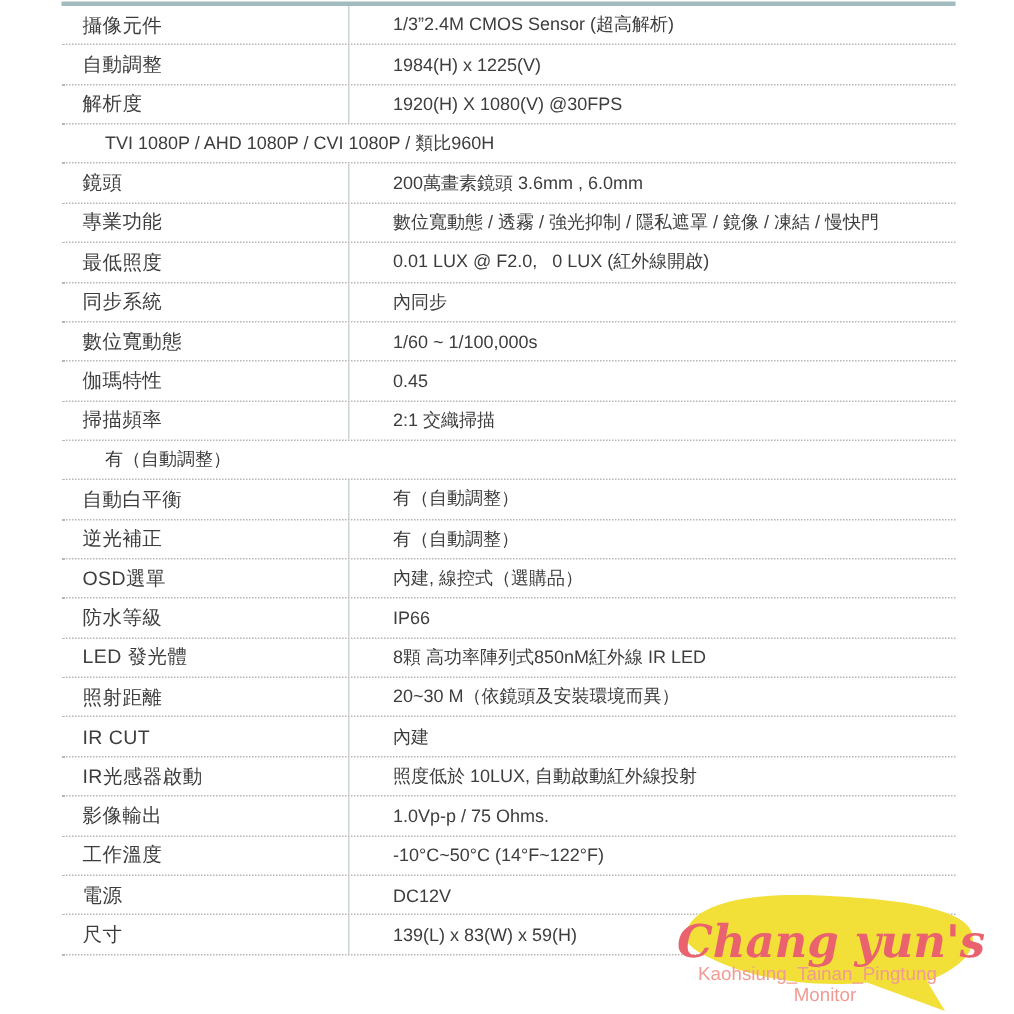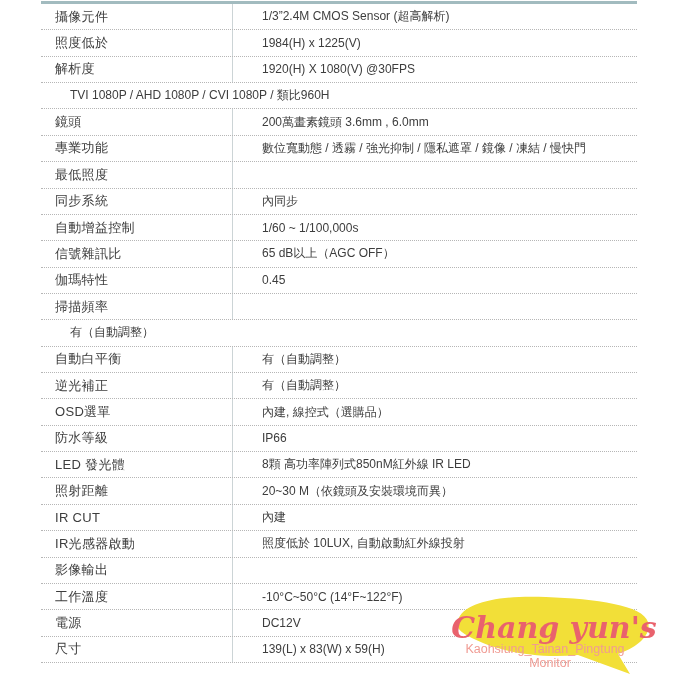--- a/index.html
+++ b/index.html
@@ -43,21 +43,21 @@
 </head>
 <body>
 
 <div class="spec-table">
   <div class="row">
     <div class="cell-label">攝像元件</div>
     <div class="cell-value">1/3”2.4M CMOS Sensor (超高解析)</div>
   </div>
 
   <div class="row">
-    <div class="cell-label">照度低於</div>
+    <div class="cell-label">自動調整</div>
     <div class="cell-value">1984(H) x 1225(V)</div>
   </div>
 
   <div class="row">
     <div class="cell-label">解析度</div>
     <div class="cell-value">1920(H) X 1080(V) @30FPS</div>
   </div>
 
   <div class="row">
     <div class="cell-value">TVI 1080P / AHD 1080P / CVI 1080P / 類比960H</div>
@@ -68,44 +68,42 @@
     <div class="cell-value">200萬畫素鏡頭 3.6mm , 6.0mm</div>
   </div>
 
   <div class="row">
     <div class="cell-label">專業功能</div>
     <div class="cell-value">數位寬動態 / 透霧 / 強光抑制 / 隱私遮罩 / 鏡像 / 凍結 / 慢快門</div>
   </div>
 
   <div class="row">
     <div class="cell-label">最低照度</div>
+    <div class="cell-value">0.01 LUX @ F2.0,   0 LUX (紅外線開啟)</div>
   </div>
 
   <div class="row">
     <div class="cell-label">同步系統</div>
     <div class="cell-value">內同步</div>
   </div>
 
   <div class="row">
-    <div class="cell-label">自動增益控制</div>
+    <div class="cell-label">數位寬動態</div>
     <div class="cell-value">1/60 ~ 1/100,000s</div>
   </div>
 
-  <div class="row">
-    <div class="cell-label">信號雜訊比</div>
-    <div class="cell-value">65 dB以上（AGC OFF）</div>
-  </div>
 
   <div class="row">
     <div class="cell-label">伽瑪特性</div>
     <div class="cell-value">0.45</div>
   </div>
 
   <div class="row">
     <div class="cell-label">掃描頻率</div>
+    <div class="cell-value">2:1 交織掃描</div>
   </div>
 
   <div class="row">
     <div class="cell-value">有（自動調整）</div>
   </div>
 
   <div class="row">
     <div class="cell-label">自動白平衡</div>
     <div class="cell-value">有（自動調整）</div>
   </div>
@@ -140,20 +138,21 @@
     <div class="cell-value">內建</div>
   </div>
 
   <div class="row">
     <div class="cell-label">IR光感器啟動</div>
     <div class="cell-value">照度低於 10LUX, 自動啟動紅外線投射</div>
   </div>
 
   <div class="row">
     <div class="cell-label">影像輸出</div>
+    <div class="cell-value">1.0Vp-p / 75 Ohms.</div>
   </div>
 
   <div class="row">
     <div class="cell-label">工作溫度</div>
     <div class="cell-value">-10°C~50°C (14°F~122°F)</div>
   </div>
 
   <div class="row">
     <div class="cell-label">電源</div>
     <div class="cell-value">DC12V</div>

